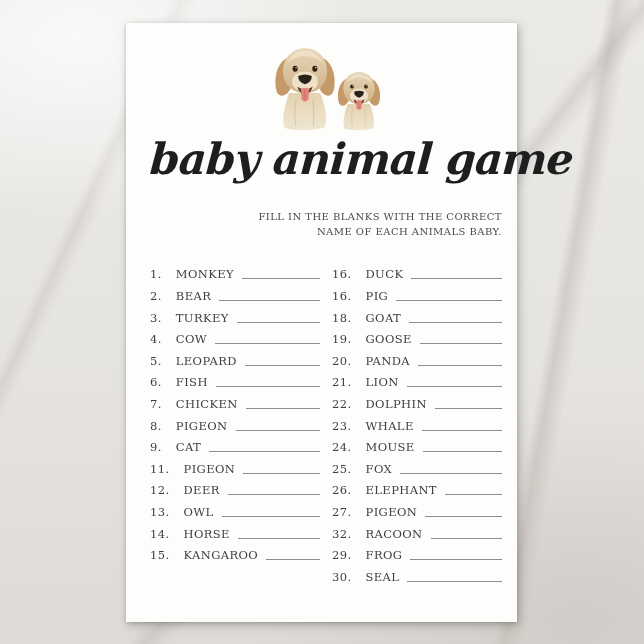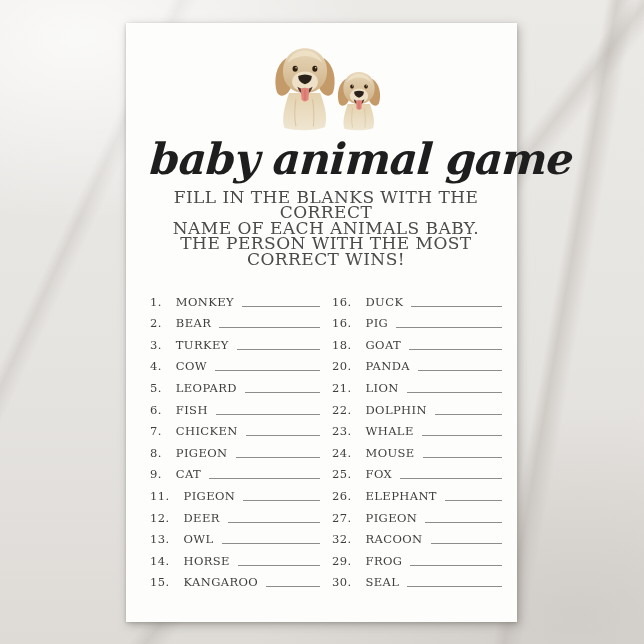--- a/index.html
+++ b/index.html
@@ -52,23 +52,23 @@
     font-weight: bold;
     font-size: 43px;
     letter-spacing: -1px;
     color: #1e1e1e;
     transform: skewX(-4deg);
     white-space: nowrap;
   }
 
   
   .instructions {
-    margin-top: 1px;
-    text-align: center;
-    font-size: 17px;
+    margin-top: 20px;
+    text-align: right;
+    font-size: 10px;
     line-height: 15.4px;
     letter-spacing: 0.45px;
     color: #4b4b4b;
   }
 
   
   .list {
     margin-top: 21px;
     display: grid;
     grid-template-columns: 1fr 1fr;
@@ -146,21 +146,20 @@
       <svg class="dog-small" viewBox="0 0 100 120">
         <use href="#dogHead"></use>
       </svg>
     </div>
 
     <div class="title">baby animal game</div>
 
     <div class="instructions">
       <div>FILL IN THE BLANKS WITH THE CORRECT</div>
       <div>NAME OF EACH ANIMALS BABY.</div>
-      <div>THE PERSON WITH THE MOST CORRECT WINS!</div>
     </div>
 
     <div class="list">
       <div class="list-col" id="list-left">
   <div class="list-row">
     <span class="item-num">1.</span>
     <span class="item-name">MONKEY</span>
     <span class="blank"></span>
   </div>
 
@@ -255,20 +254,25 @@
     <span class="item-name">PIG</span>
     <span class="blank"></span>
   </div>
 
   <div class="list-row">
     <span class="item-num">18.</span>
     <span class="item-name">GOAT</span>
     <span class="blank"></span>
   </div>
 
+  <div class="list-row">
+    <span class="item-num">19.</span>
+    <span class="item-name">GOOSE</span>
+    <span class="blank"></span>
+  </div>
 
   <div class="list-row">
     <span class="item-num">20.</span>
     <span class="item-name">PANDA</span>
     <span class="blank"></span>
   </div>
 
   <div class="list-row">
     <span class="item-num">21.</span>
     <span class="item-name">LION</span>

